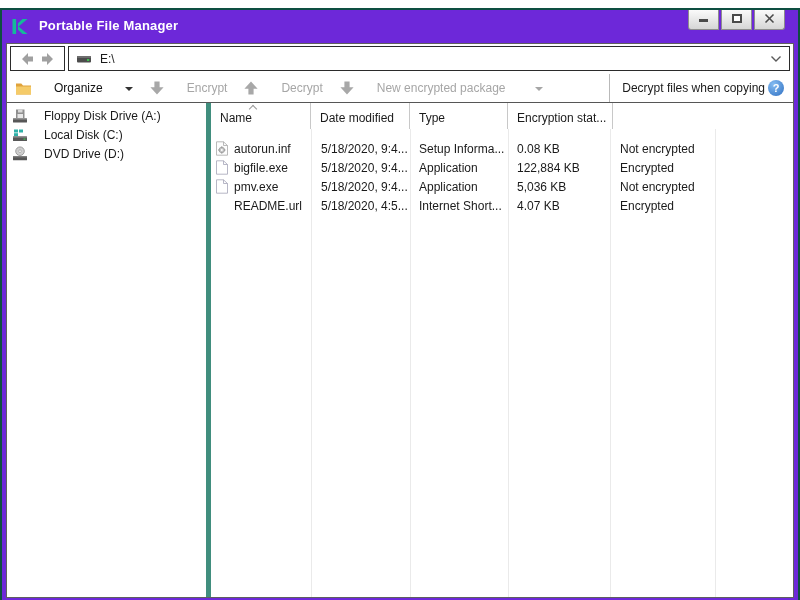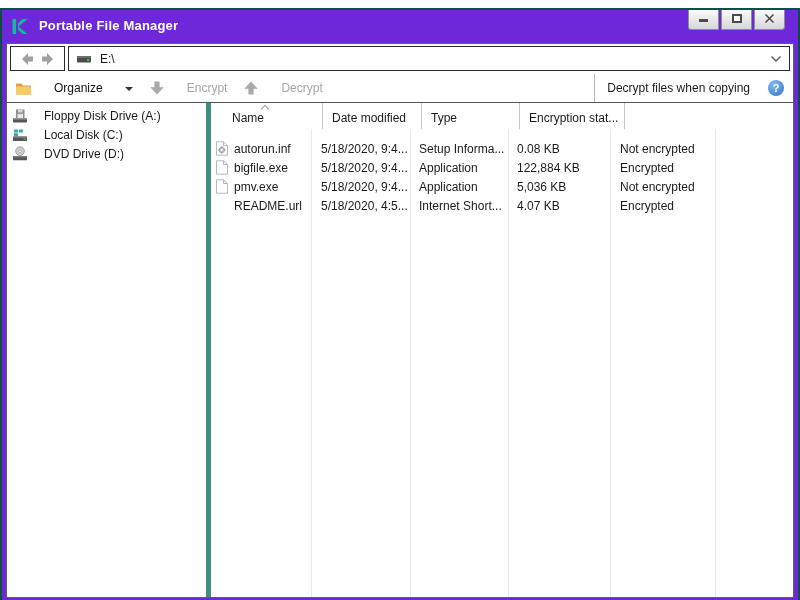--- a/index.html
+++ b/index.html
@@ -74,21 +74,21 @@
   .tb-btn.enabled { color: #111; }
   .tb-btn.disabled { color: #a6a6a6; }
   .caret-down {
     width: 0; height: 0; margin-top: 2px;
     border-left: 4px solid transparent; border-right: 4px solid transparent;
     border-top: 4px solid #333;
   }
   .caret-down.gray { border-top-color: #a6a6a6; }
   .tb-right {
     margin-left: auto; height: 100%;
-    display: flex; align-items: center; gap: 18px;
+    display: flex; align-items: center; gap: 3px;
     border-left: 1px solid #b9b9b9; padding: 0 9px 0 12px;
     white-space: nowrap;
   }
   .help-icon {
     width: 16px; height: 16px; border-radius: 50%;
     background: radial-gradient(circle at 35% 28%, #85bdf2, #2f6fc2);
     color: #fff; font-size: 11px; font-weight: bold;
     display: flex; align-items: center; justify-content: center;
     line-height: 1;
   }
@@ -99,21 +99,21 @@
   .sb-item { height: 19px; display: flex; align-items: center; gap: 16px; padding-left: 5px; }
   .sb-item.selected { background: #d7d7d7; }
   .sb-item svg { flex: none; }
   .splitter { width: 5px; flex: none; background: #418e7e; }
 
   .filelist { flex: 1; position: relative; background: #fff; overflow: hidden; }
   .gridline { position: absolute; top: 26px; bottom: 0; width: 1px; background: #eaeaea; }
   .gl1 { left: 100px; } .gl2 { left: 199px; } .gl3 { left: 297px; }
   .gl4 { left: 399px; } .gl5 { left: 504px; }
 
-  .lv-header { position: absolute; left: 12px; top: 0; right: 0; height: 26px; display: flex; background: #fff; }
+  .lv-header { position: absolute; left: 0; top: 0; right: 0; height: 26px; display: flex; background: #fff; }
   .hcell { padding: 8px 0 0 9px; border-right: 1px solid #c8c8c8; position: relative; font-size: 12px; }
   .hc1 { width: 100px; } .hc2 { width: 99px; } .hc3 { width: 98px; }
   .hc4 { width: 102px; } .hc5 { width: 105px; } .hc6 { flex: 1; border-right: none; }
   .sort-chevron {
     position: absolute; left: 39px; top: 3px;
     width: 6px; height: 6px;
     border-left: 1px solid #9a9a9a; border-top: 1px solid #9a9a9a;
     transform: rotate(45deg);
   }
 
@@ -201,20 +201,27 @@
         <svg width="16" height="16" viewBox="0 0 16 16">
           <path d="M5.4,1.5 L10.6,1.5 L10.6,7.3 L14.6,7.3 L8,14.5 L1.4,7.3 L5.4,7.3 Z" fill="#a8a8a8"></path>
         </svg>
         <span>Encrypt</span>
       </div>
       <div class="tb-btn disabled">
         <svg width="16" height="16" viewBox="0 0 16 16">
           <path d="M8,1.5 L14.6,8.7 L10.6,8.7 L10.6,14.5 L5.4,14.5 L5.4,8.7 L1.4,8.7 Z" fill="#a8a8a8"></path>
         </svg>
         <span>Decrypt</span>
+      </div>
+      <div class="tb-btn disabled">
+        <svg width="16" height="16" viewBox="0 0 16 16">
+          <path d="M5.4,1.5 L10.6,1.5 L10.6,7.3 L14.6,7.3 L8,14.5 L1.4,7.3 L5.4,7.3 Z" fill="#a8a8a8"></path>
+        </svg>
+        <span>New encrypted package</span>
+        <span class="caret-down gray" style="margin-left:8px;"></span>
       </div>
       <div class="tb-right">
         <span>Decrypt files when copying</span>
         <span class="help-icon">?</span>
       </div>
     </div>
 
     <div class="main">
 
       <div class="sidebar">

